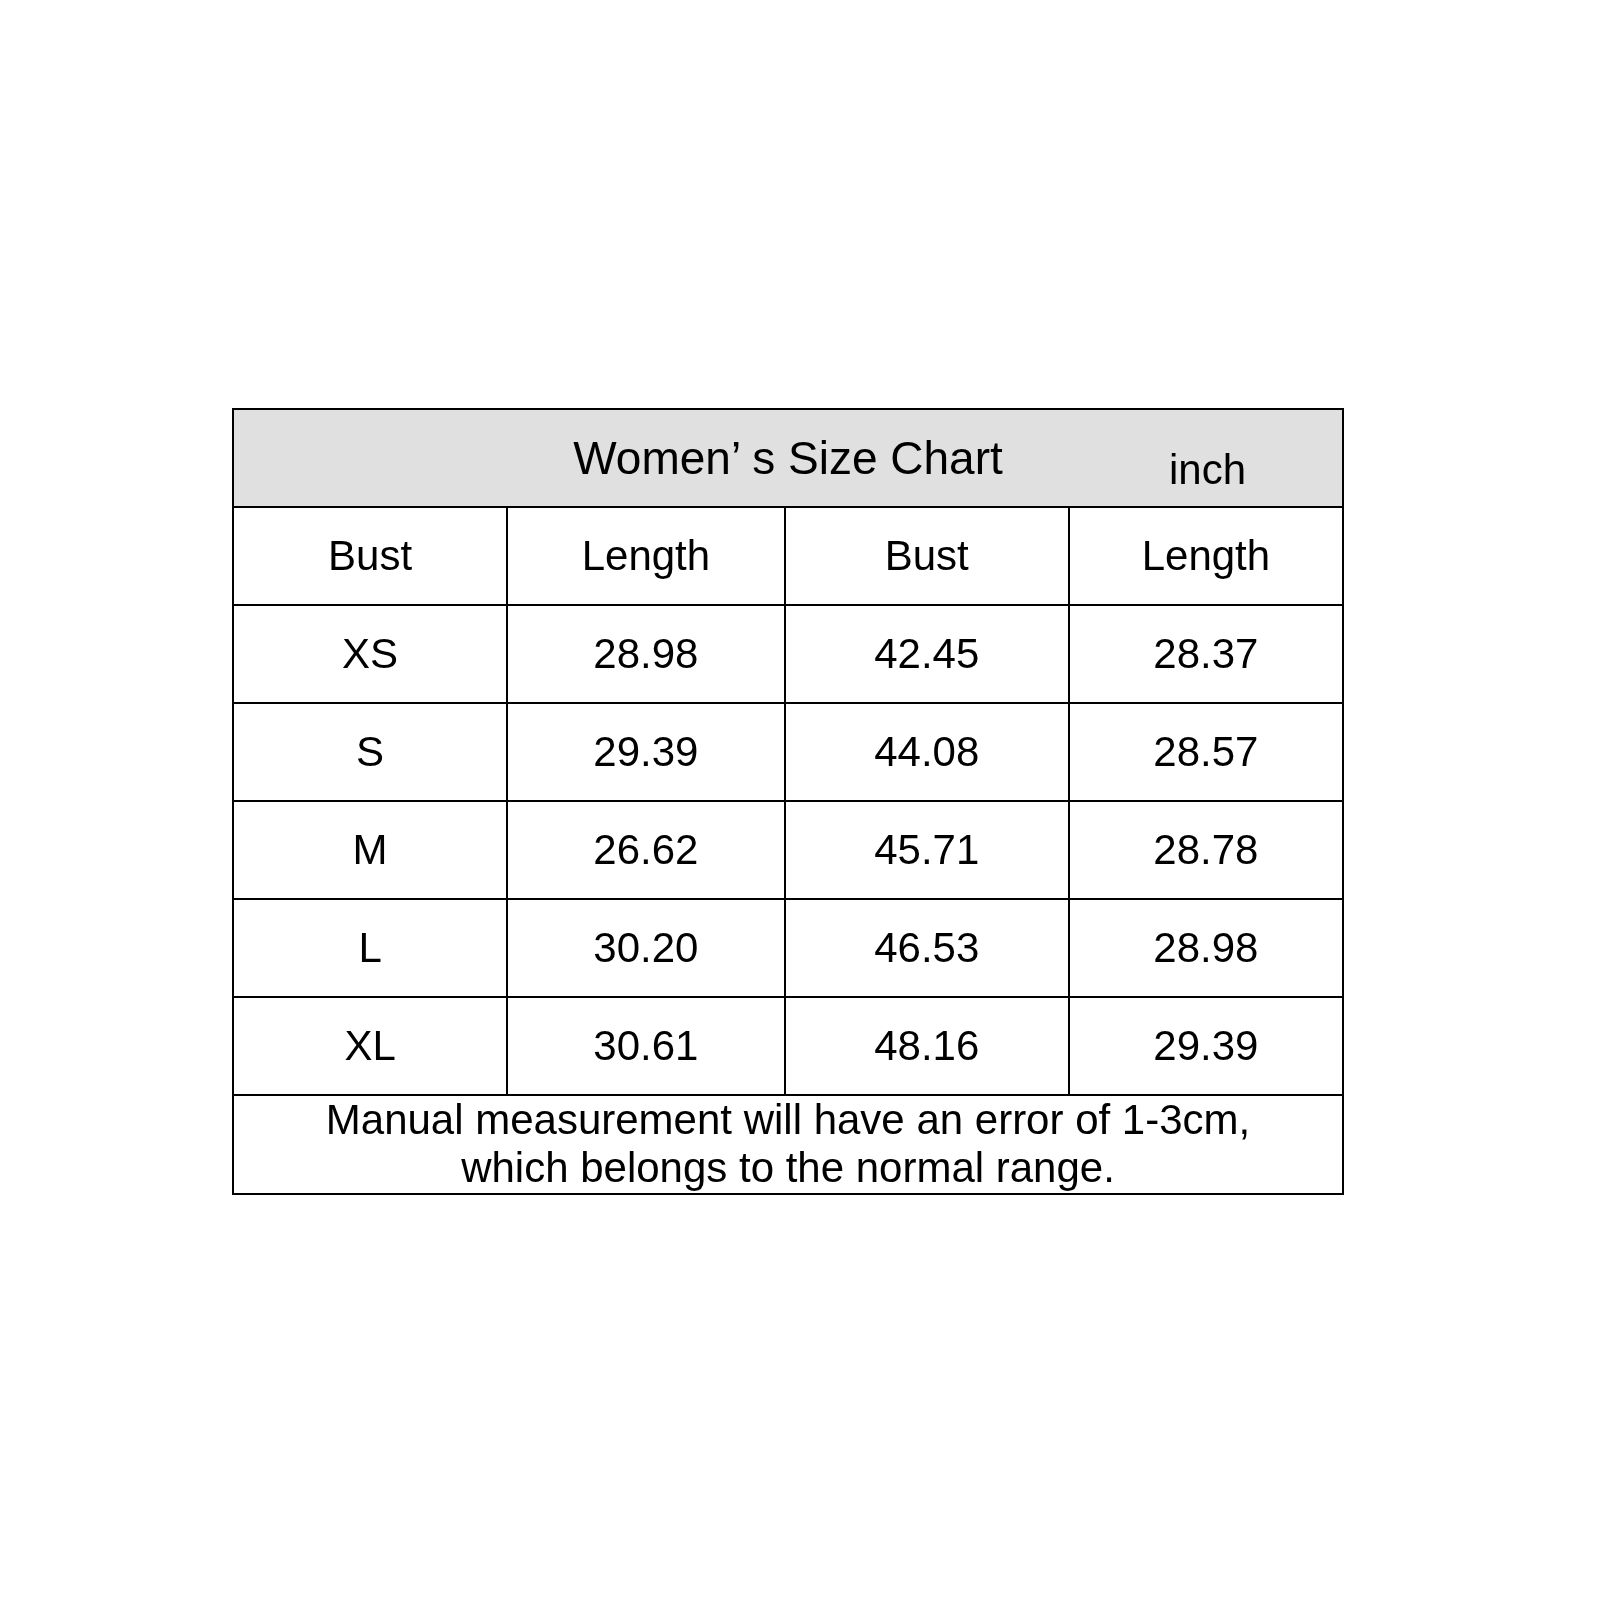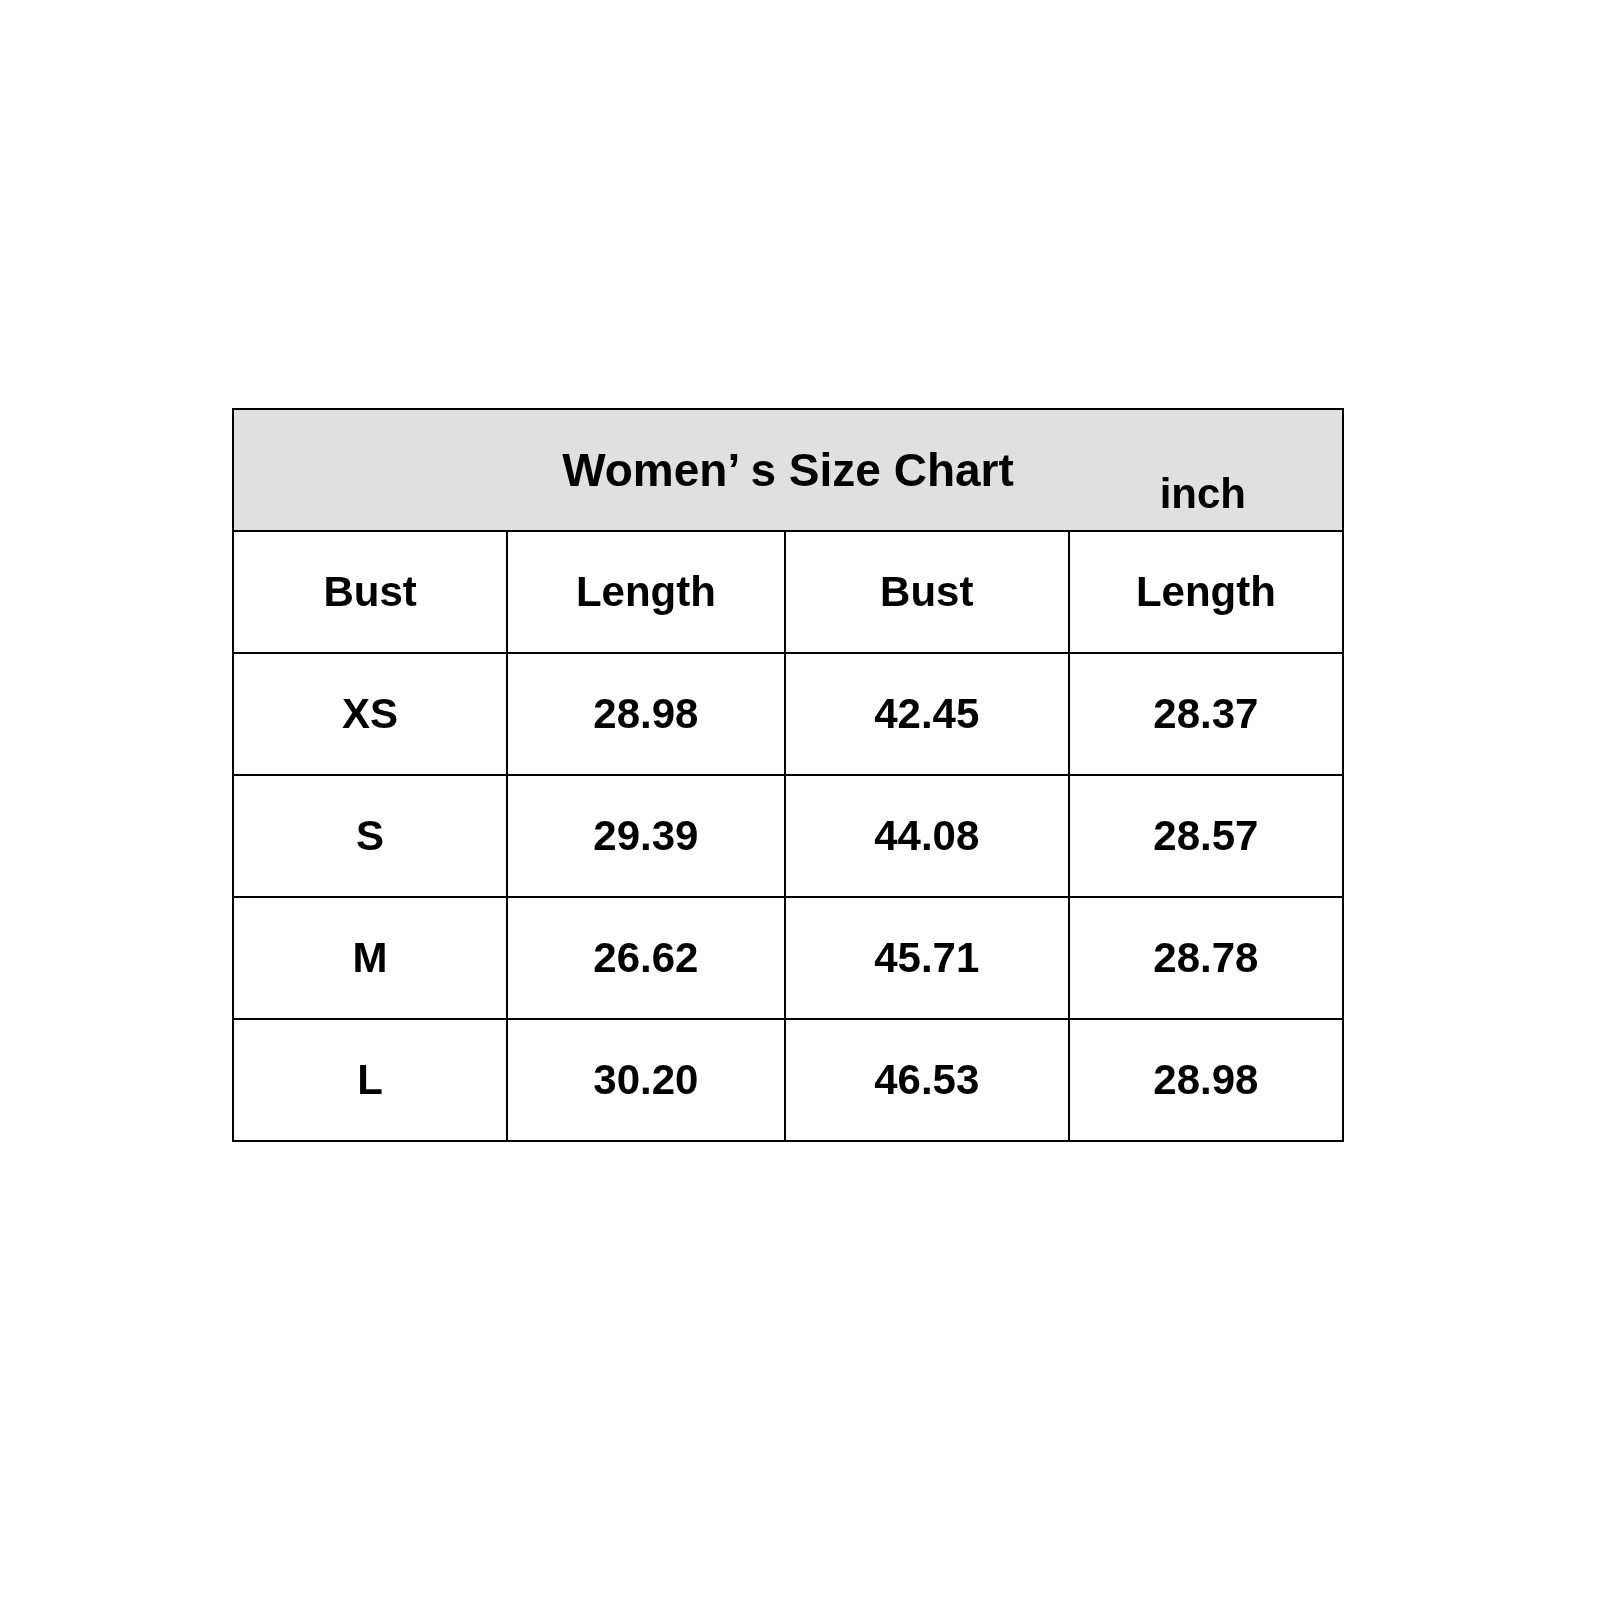--- a/index.html
+++ b/index.html
@@ -23,22 +23,22 @@
   table.size-chart {
     border-collapse: collapse;
     width: 100%;
     table-layout: fixed;
   }
   table.size-chart td {
     border: 2px solid #000000;
     text-align: center;
     vertical-align: middle;
     font-size: 42px;
-    font-weight: 700;
-    padding: 12px;
+    font-weight: 400;
+    padding: 0;
     height: 96px;
     line-height: 1.15;
   }
   .title-cell {
     background: #e0e0e0;
     height: 130px;
     position: relative;
   }
   .title-inner {
     display: flex;
@@ -117,15 +117,27 @@
         <td>26.62</td>
         <td>45.71</td>
         <td>28.78</td>
       </tr>
       <tr>
         <td>L</td>
         <td>30.20</td>
         <td>46.53</td>
         <td>28.98</td>
       </tr>
+      <tr>
+        <td>XL</td>
+        <td>30.61</td>
+        <td>48.16</td>
+        <td>29.39</td>
+      </tr>
+      <tr>
+        <td class="note-cell" colspan="4">
+          <span class="note-line">Manual measurement will have an error of 1-3cm,</span>
+          <span class="note-line">which belongs to the normal range.</span>
+        </td>
+      </tr>
     </tbody>
   </table>
 </div>
 
 </body></html>

